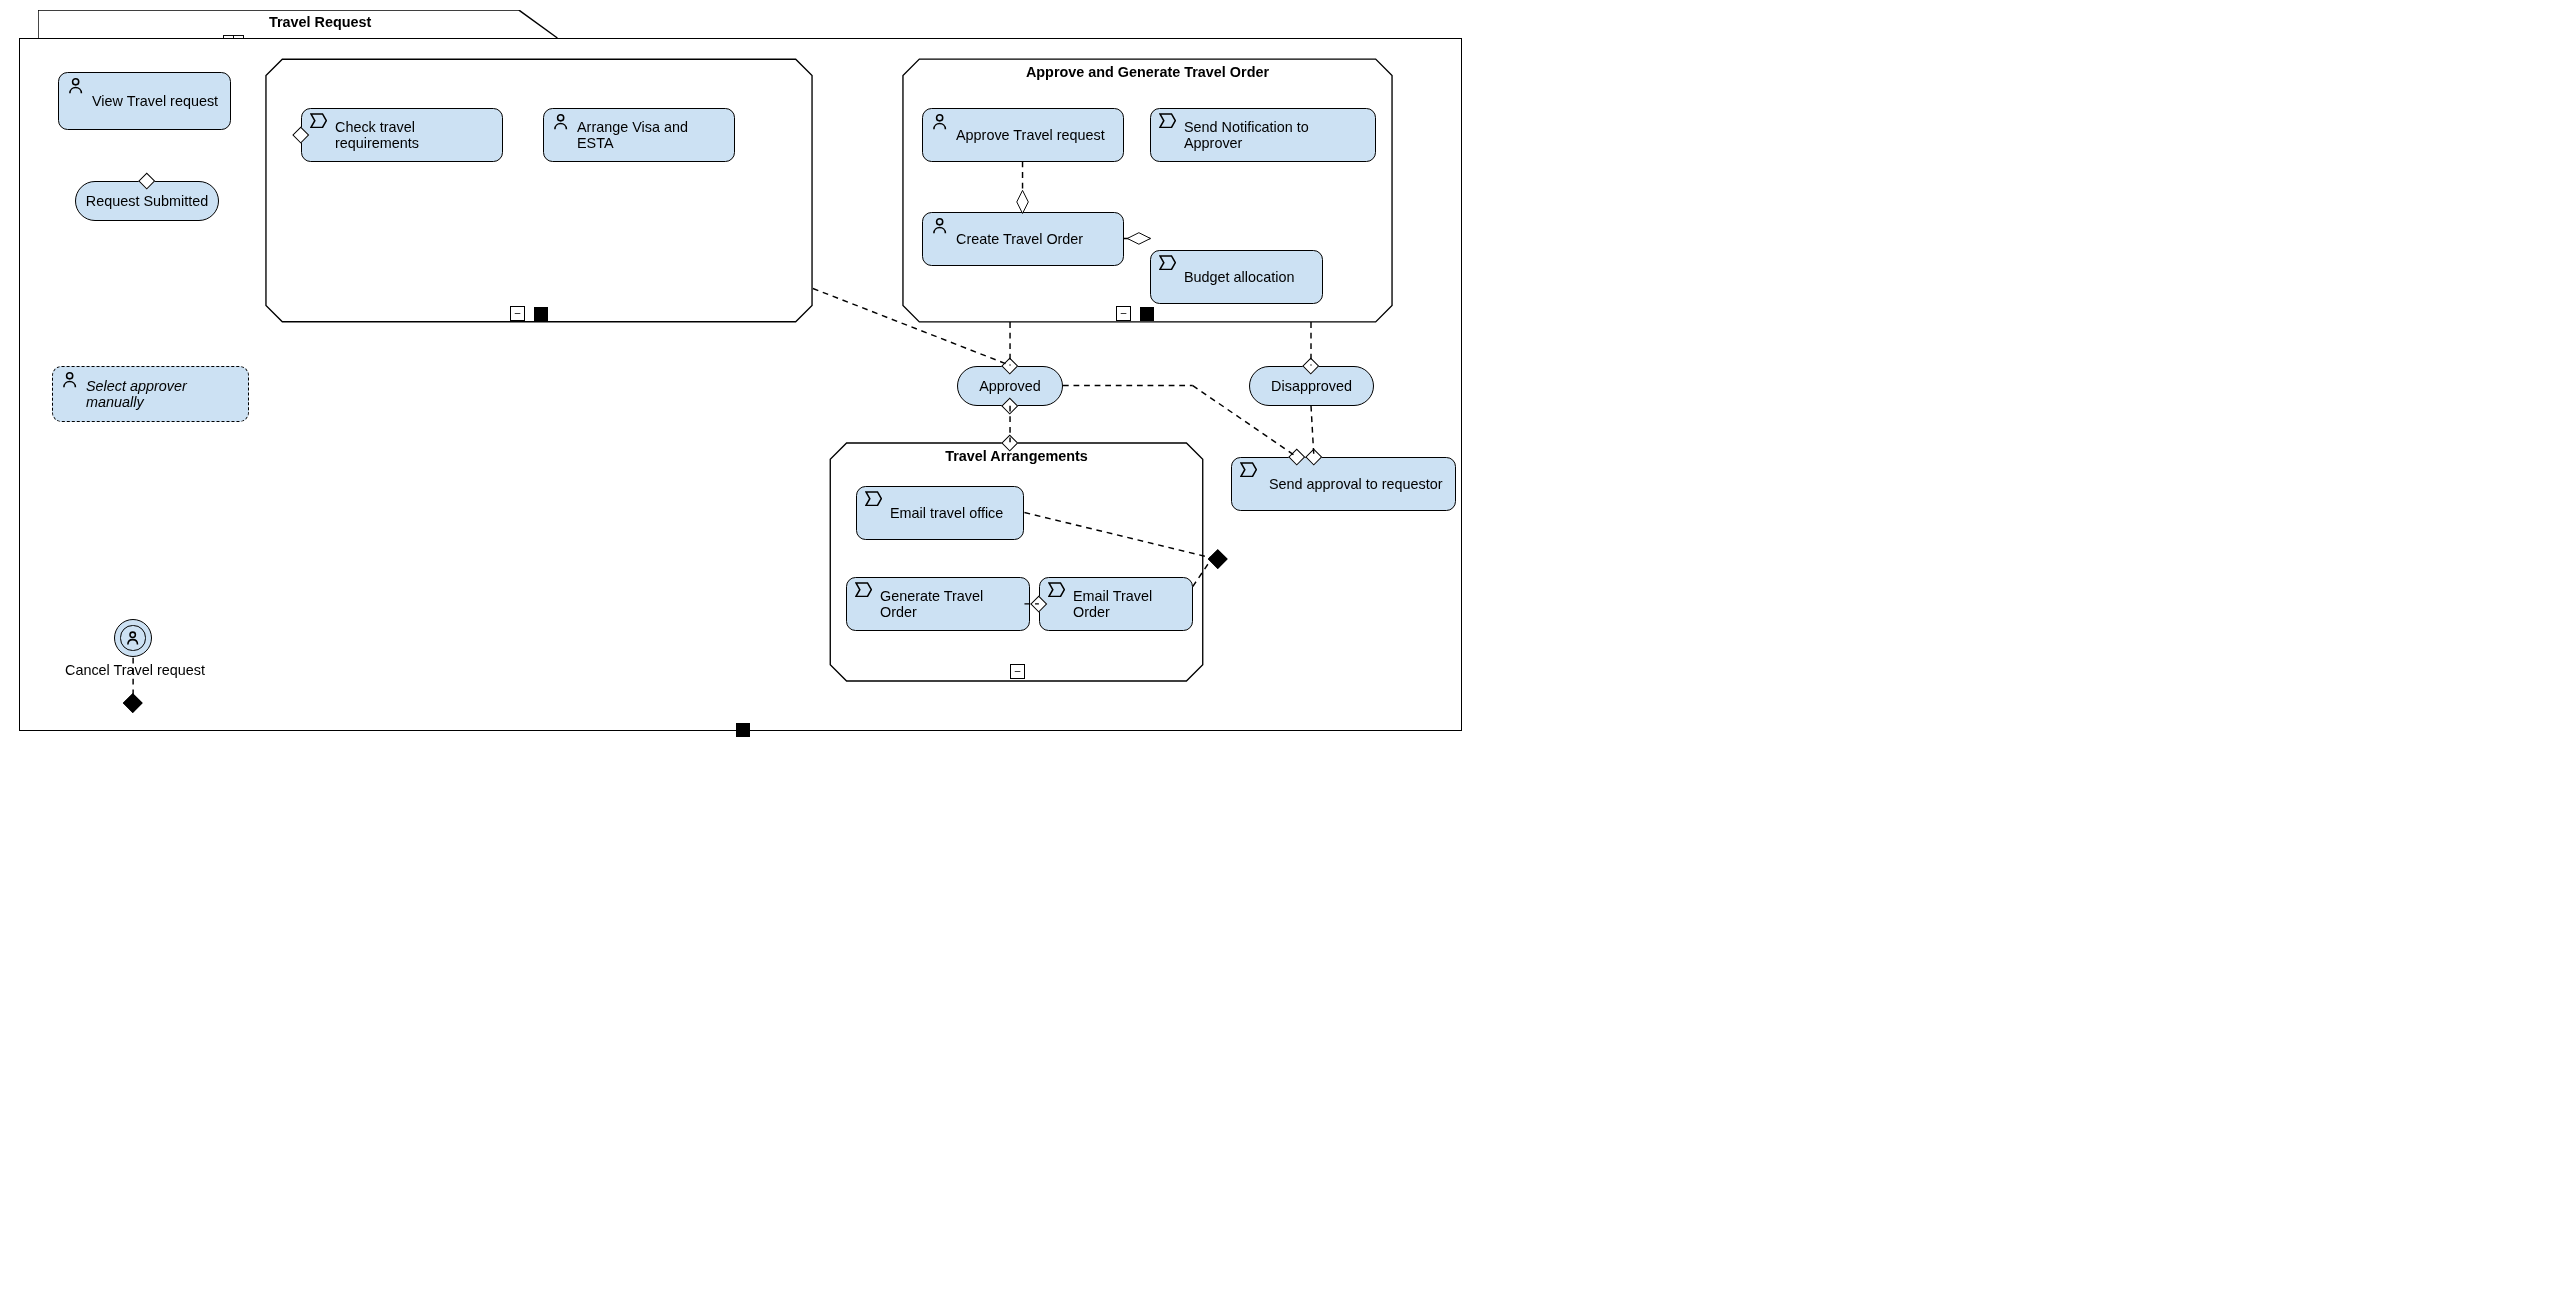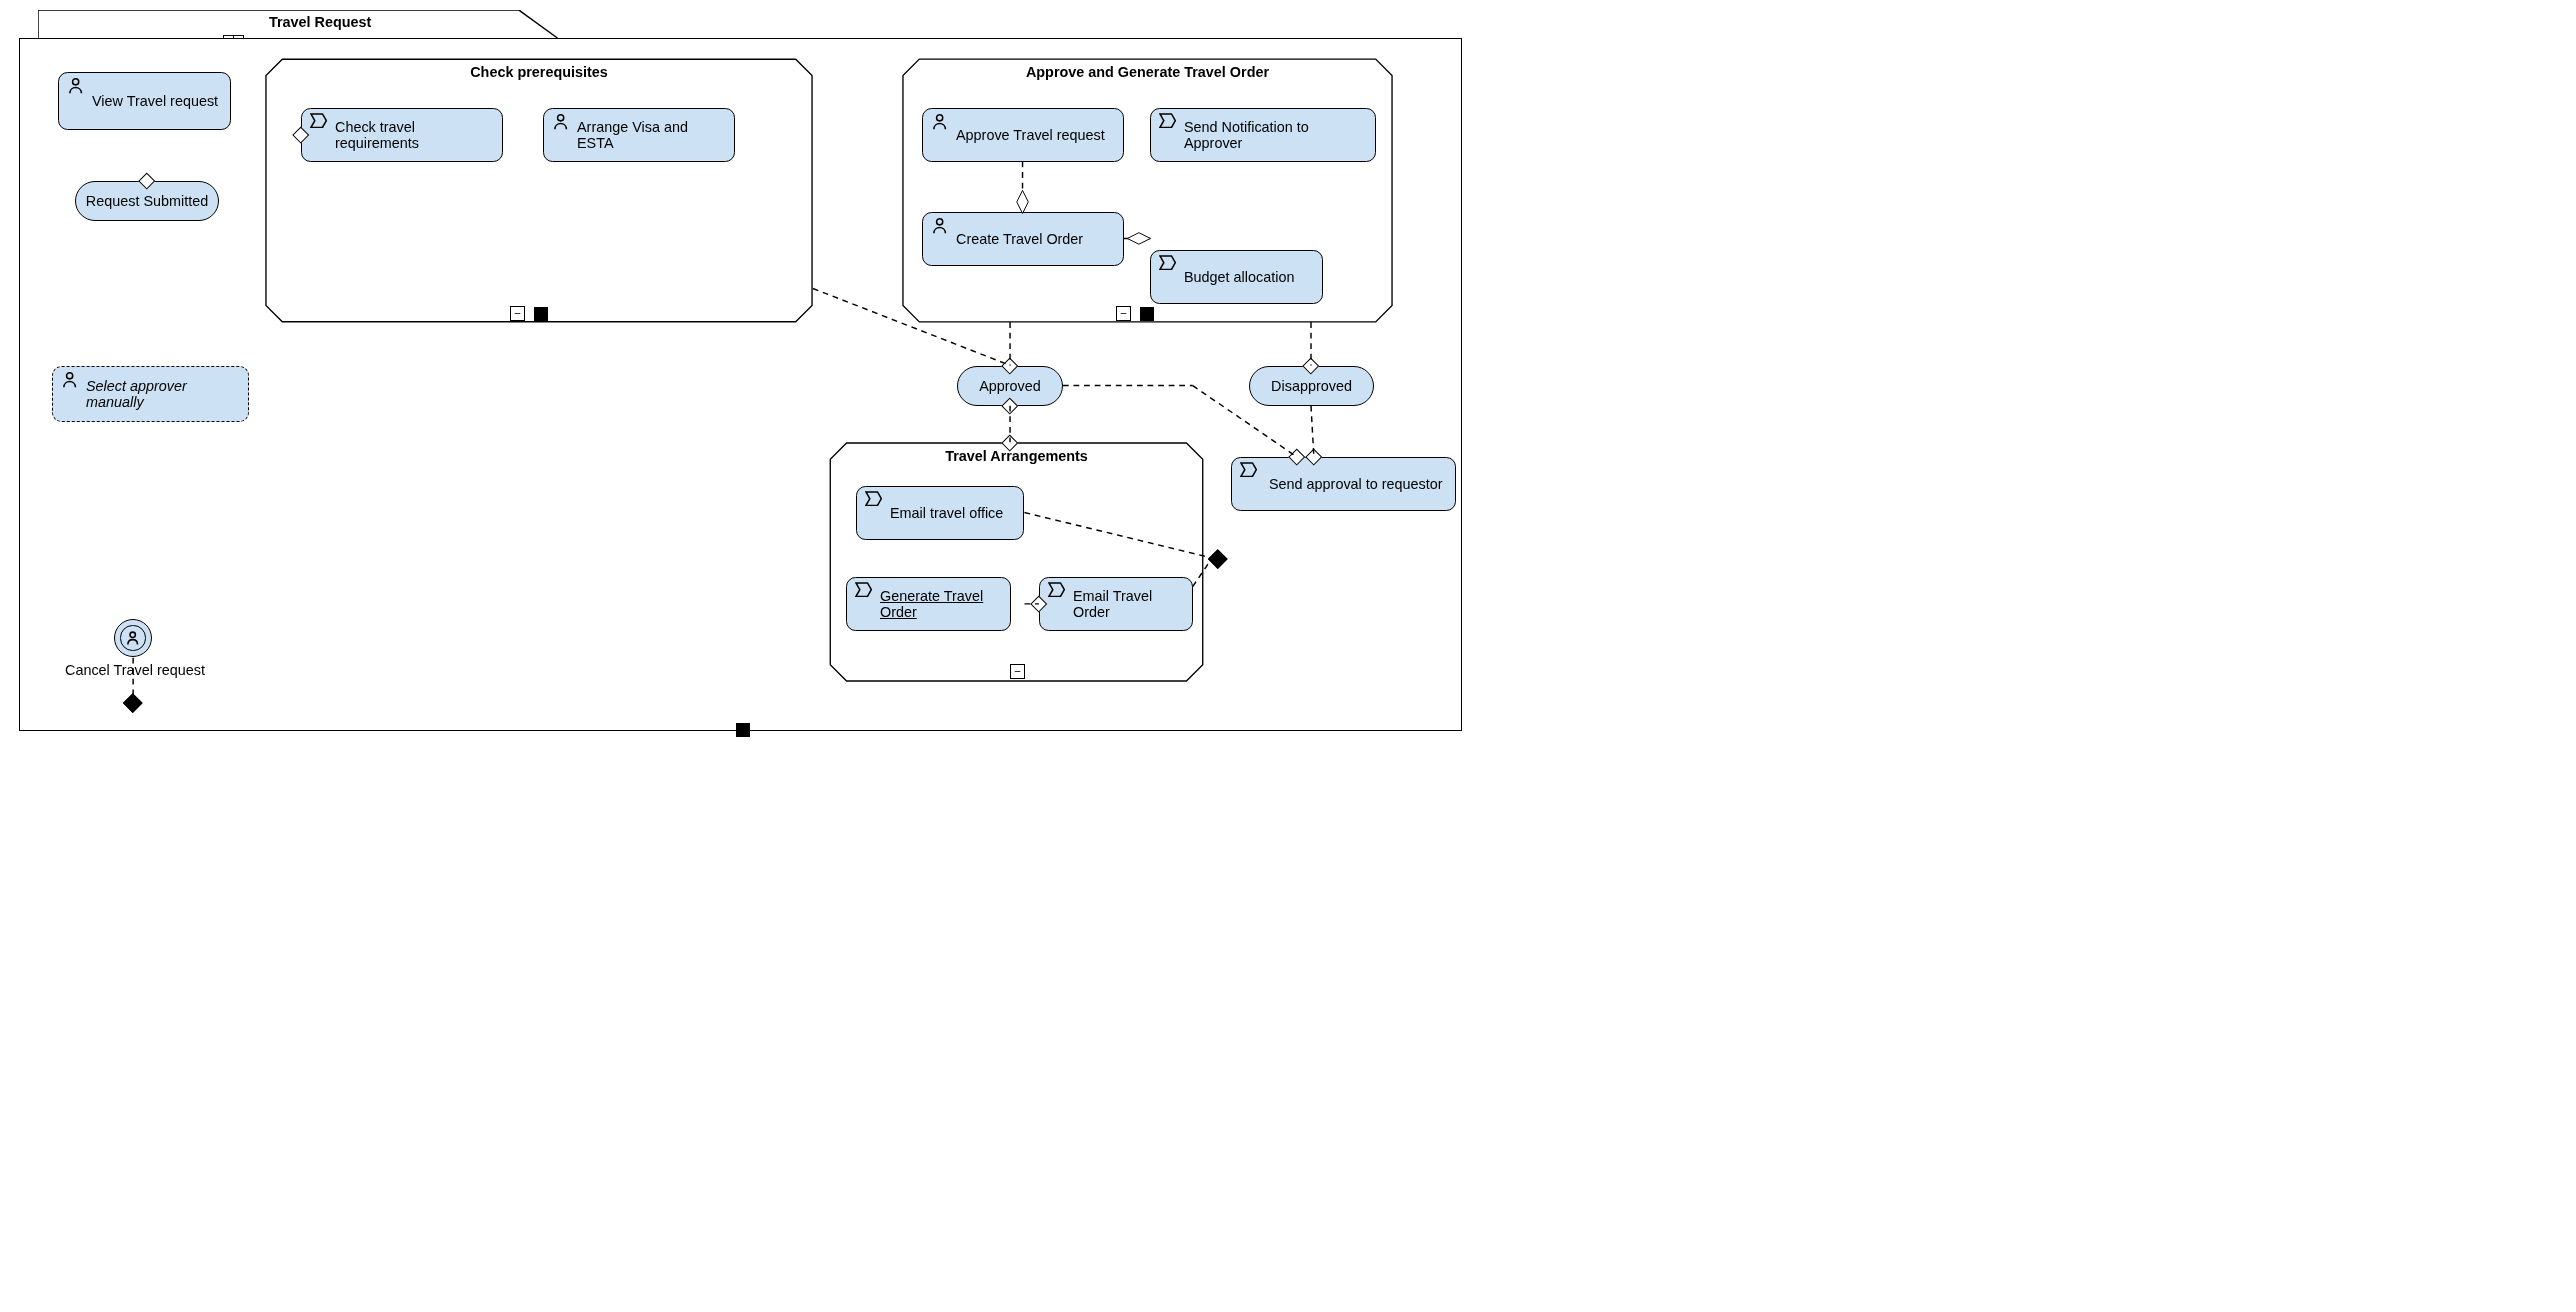--- a/index.html
+++ b/index.html
@@ -201,23 +201,20 @@
           <circle cx="8" cy="5" r="2.8" fill="none" stroke="#000" stroke-width="1.6"></circle>
           <path d="M3 15c0-3.5 2.5-5 5-5s5 1.5 5 5" fill="none" stroke="#000" stroke-width="1.6"></path>
         </svg>
     </div>
   </div>
   <div class="event-label" style="left:58px; top:662px; width:154px;">Cancel Travel request</div>
 
   <svg class="region-border" style="left:265px; top:58px;" width="548" height="265" viewBox="0 0 570 275">
     <polygon points="18,1 552,1 569,18 569,257 552,274 18,274 1,257 1,18" fill="#fff" stroke="#000" stroke-width="1.4"></polygon>
   </svg>
-  <div style="position:absolute; left:265px; top:58px; width:548px; height:265px;">
-    <div class="region-title">Check prerequisites</div>
-  </div>
   <div class="task" style="left:301px; top:108px; width:202px; height:54px;">
     <span class="icon">
       <svg width="17.3" height="15.4" viewBox="0 0 18 16">
           <polygon points="1,1 13,1 17,8 13,15 1,15 5,8" fill="none" stroke="#000" stroke-width="1.6"></polygon>
         </svg>
     </span>
     <span class="label">Check travel requirements</span>
   </div>
   <div class="diamond" style="left:295px; top:129px;"></div>
 
@@ -314,21 +311,21 @@
 
   <div class="task" style="left:856px; top:486px; width:168px; height:54px;">
     <span class="icon">
       <svg width="17.3" height="15.4" viewBox="0 0 18 16">
           <polygon points="1,1 13,1 17,8 13,15 1,15 5,8" fill="none" stroke="#000" stroke-width="1.6"></polygon>
         </svg>
     </span>
     <span class="label">Email travel office</span>
   </div>
 
-  <div class="task" style="left:846px; top:577px; width:165px; height:54px;text-decoration:underline;">
+  <div class="task" style="left:846px; top:577px; width:184px; height:54px;">
     <span class="icon">
       <svg width="17.3" height="15.4" viewBox="0 0 18 16">
           <polygon points="1,1 13,1 17,8 13,15 1,15 5,8" fill="none" stroke="#000" stroke-width="1.6"></polygon>
         </svg>
     </span>
     <span class="label">Generate Travel Order</span>
   </div>
 
   <div class="task" style="left:1039px; top:577px; width:154px; height:54px;">
     <span class="icon">

